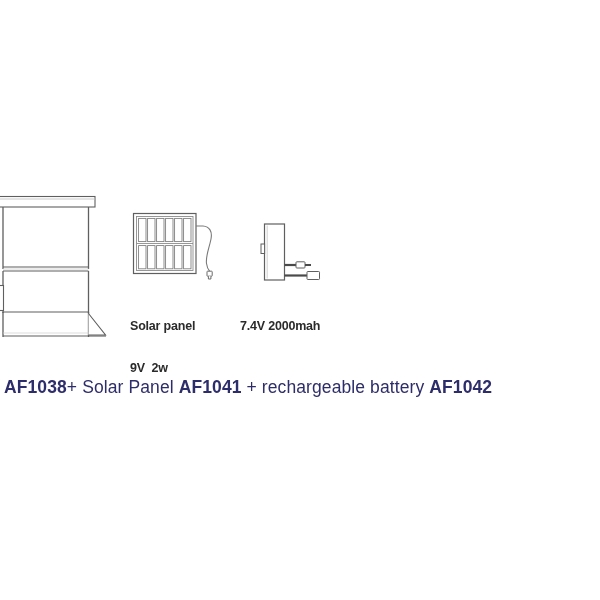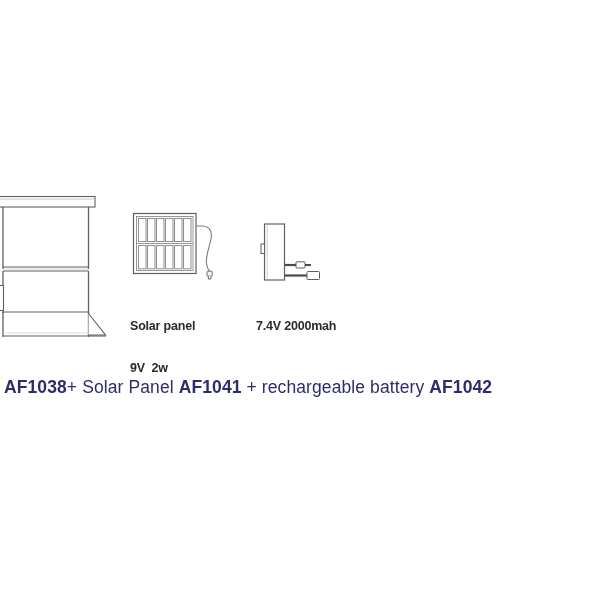--- a/index.html
+++ b/index.html
@@ -45,21 +45,21 @@
     line-height: 14px;
     white-space: pre;
   }
 
   #solar-panel-spec {
     left: 130px;
     top: 291px;
   }
 
   #battery-spec {
-    left: 256px;
+    left: 240px;
     top: 291px;
   }
 
   #product-caption {
     position: absolute;
     left: 4px;
     top: 360px;
     width: 592px;
     color: #2e2d6b;
     font-family: "Liberation Sans", sans-serif;

